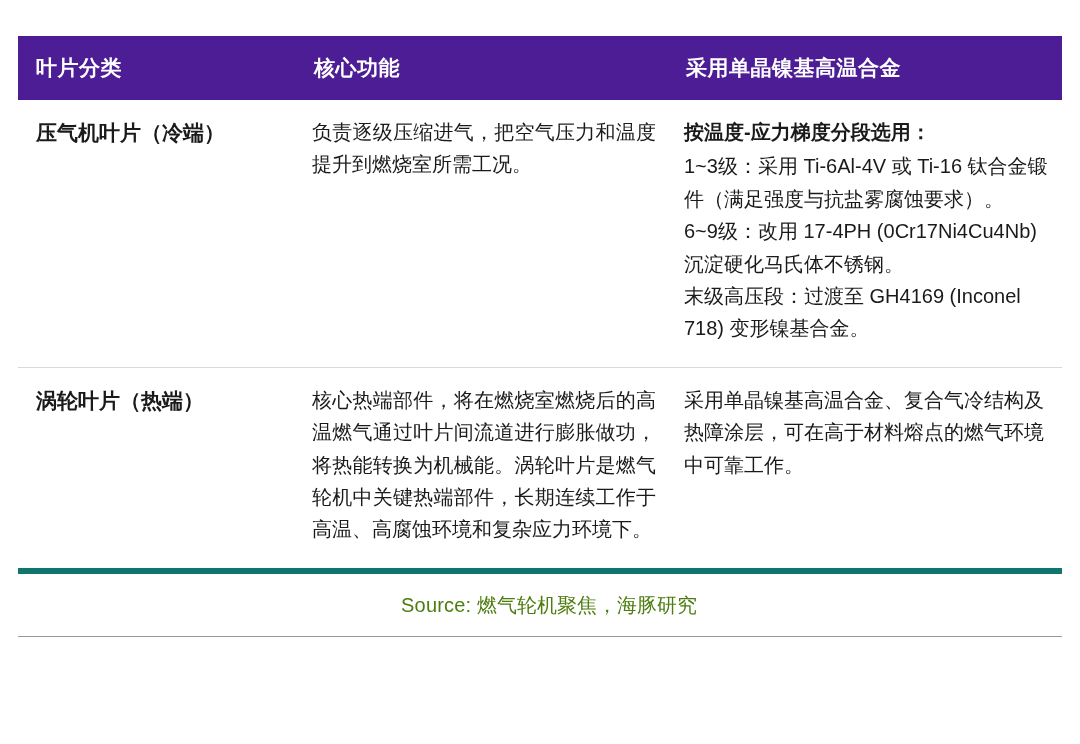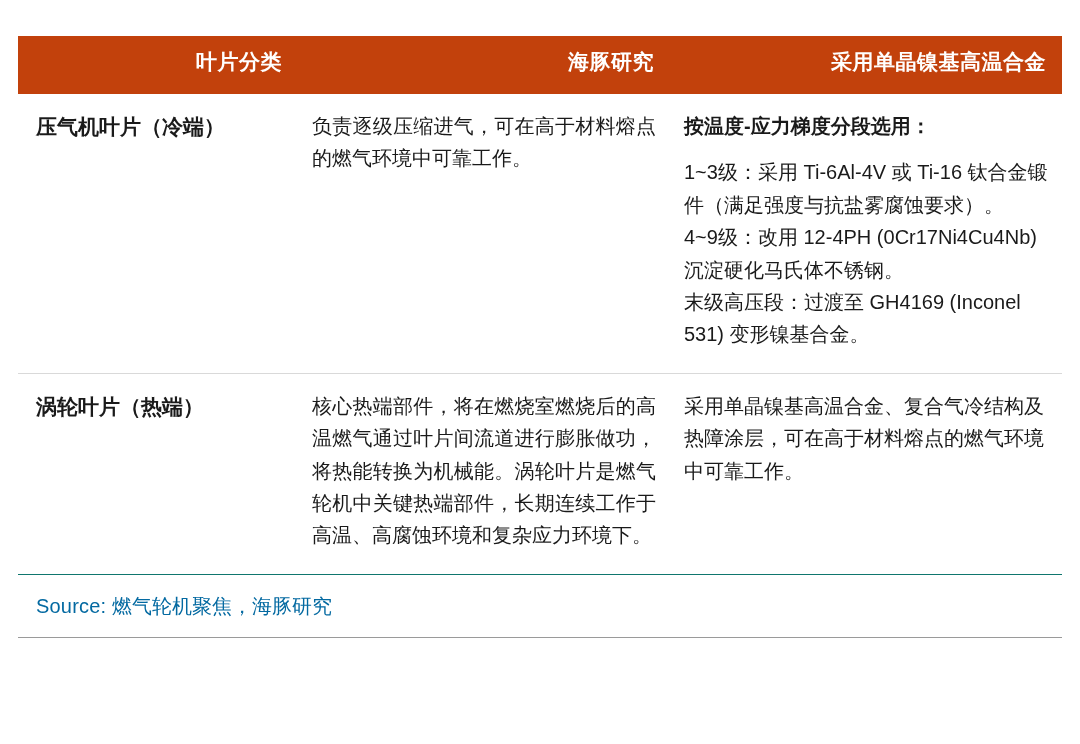--- a/index.html
+++ b/index.html
@@ -24,72 +24,73 @@
   table.blade-table {
     width: 1044px;
     border-collapse: collapse;
     table-layout: fixed;
   }
   table.blade-table col.c1 { width: 280px; }
   table.blade-table col.c2 { width: 372px; }
   table.blade-table col.c3 { width: 392px; }
 
   thead th {
-    background: #c2410c;
+    background: #4c1d95;
     color: #ffffff;
     font-size: 21px;
     font-weight: bold;
-    text-align: right;
-    padding: 12px 16px 18px 16px;
+    text-align: left;
+    padding: 18px 16px 18px 16px;
     vertical-align: middle;
     letter-spacing: 0.5px;
   }
   thead th.th-first { padding-left: 18px; }
 
   tbody td {
     vertical-align: top;
     font-size: 20px;
     line-height: 1.62;
     padding: 16px 14px 22px 14px;
     background: #ffffff;
     border-bottom: 1px solid #d9d9d9;
   }
   tbody tr:last-child td {
-    border-bottom: 1px solid #0f766e;
+    border-bottom: 6px solid #0f766e;
   }
   td.cat {
     font-weight: bold;
     font-size: 21px;
     padding-left: 18px;
     padding-top: 16px;
   }
   td.func {
     text-align: justify;
     text-justify: inter-ideograph;
   }
   td.mat {
     text-align: left;
   }
   .mat-lead {
     font-weight: bold;
     display: block;
-    margin-bottom: 14px;
+    margin-bottom: 2px;
   }
   .mat-p {
     display: block;
   }
   .func-p {
     display: block;
   }
   .source-row {
     margin-top: 16px;
     padding-left: 18px;
     font-size: 20px;
-    color: #0369a1;
+    color: #4d7c0f;
     line-height: 1.5;
+    text-align: center;
   }
   .source-label {
     letter-spacing: 0.2px;
   }
   .bottom-rule {
     margin-top: 16px;
     width: 1044px;
     height: 1px;
     background: #9a9a9a;
   }
@@ -101,35 +102,35 @@
 
   <table class="blade-table">
     <colgroup>
       <col class="c1">
       <col class="c2">
       <col class="c3">
     </colgroup>
     <thead>
       <tr>
         <th class="th-first">叶片分类</th>
-        <th>海豚研究</th>
+        <th>核心功能</th>
         <th>采用单晶镍基高温合金</th>
       </tr>
     </thead>
     <tbody>
       <tr>
         <td class="cat">压气机叶片（冷端）</td>
         <td class="func">
-          <span class="func-p">负责逐级压缩进气，可在高于材料熔点的燃气环境中可靠工作。</span>
+          <span class="func-p">负责逐级压缩进气，把空气压力和温度提升到燃烧室所需工况。</span>
         </td>
         <td class="mat">
           <span class="mat-lead">按温度-应力梯度分段选用：</span>
           <span class="mat-p">1~3级：采用 Ti-6Al-4V 或 Ti-16 钛合金锻件（满足强度与抗盐雾腐蚀要求）。</span>
-          <span class="mat-p">4~9级：改用 12-4PH (0Cr17Ni4Cu4Nb) 沉淀硬化马氏体不锈钢。</span>
-          <span class="mat-p">末级高压段：过渡至 GH4169 (Inconel 531) 变形镍基合金。</span>
+          <span class="mat-p">6~9级：改用 17-4PH (0Cr17Ni4Cu4Nb) 沉淀硬化马氏体不锈钢。</span>
+          <span class="mat-p">末级高压段：过渡至 GH4169 (Inconel 718) 变形镍基合金。</span>
         </td>
       </tr>
       <tr>
         <td class="cat">涡轮叶片（热端）</td>
         <td class="func">
           <span class="func-p">核心热端部件，将在燃烧室燃烧后的高温燃气通过叶片间流道进行膨胀做功，将热能转换为机械能。涡轮叶片是燃气轮机中关键热端部件，长期连续工作于高温、高腐蚀环境和复杂应力环境下。</span>
         </td>
         <td class="mat">
           <span class="mat-p">采用单晶镍基高温合金、复合气冷结构及热障涂层，可在高于材料熔点的燃气环境中可靠工作。</span>
         </td>

